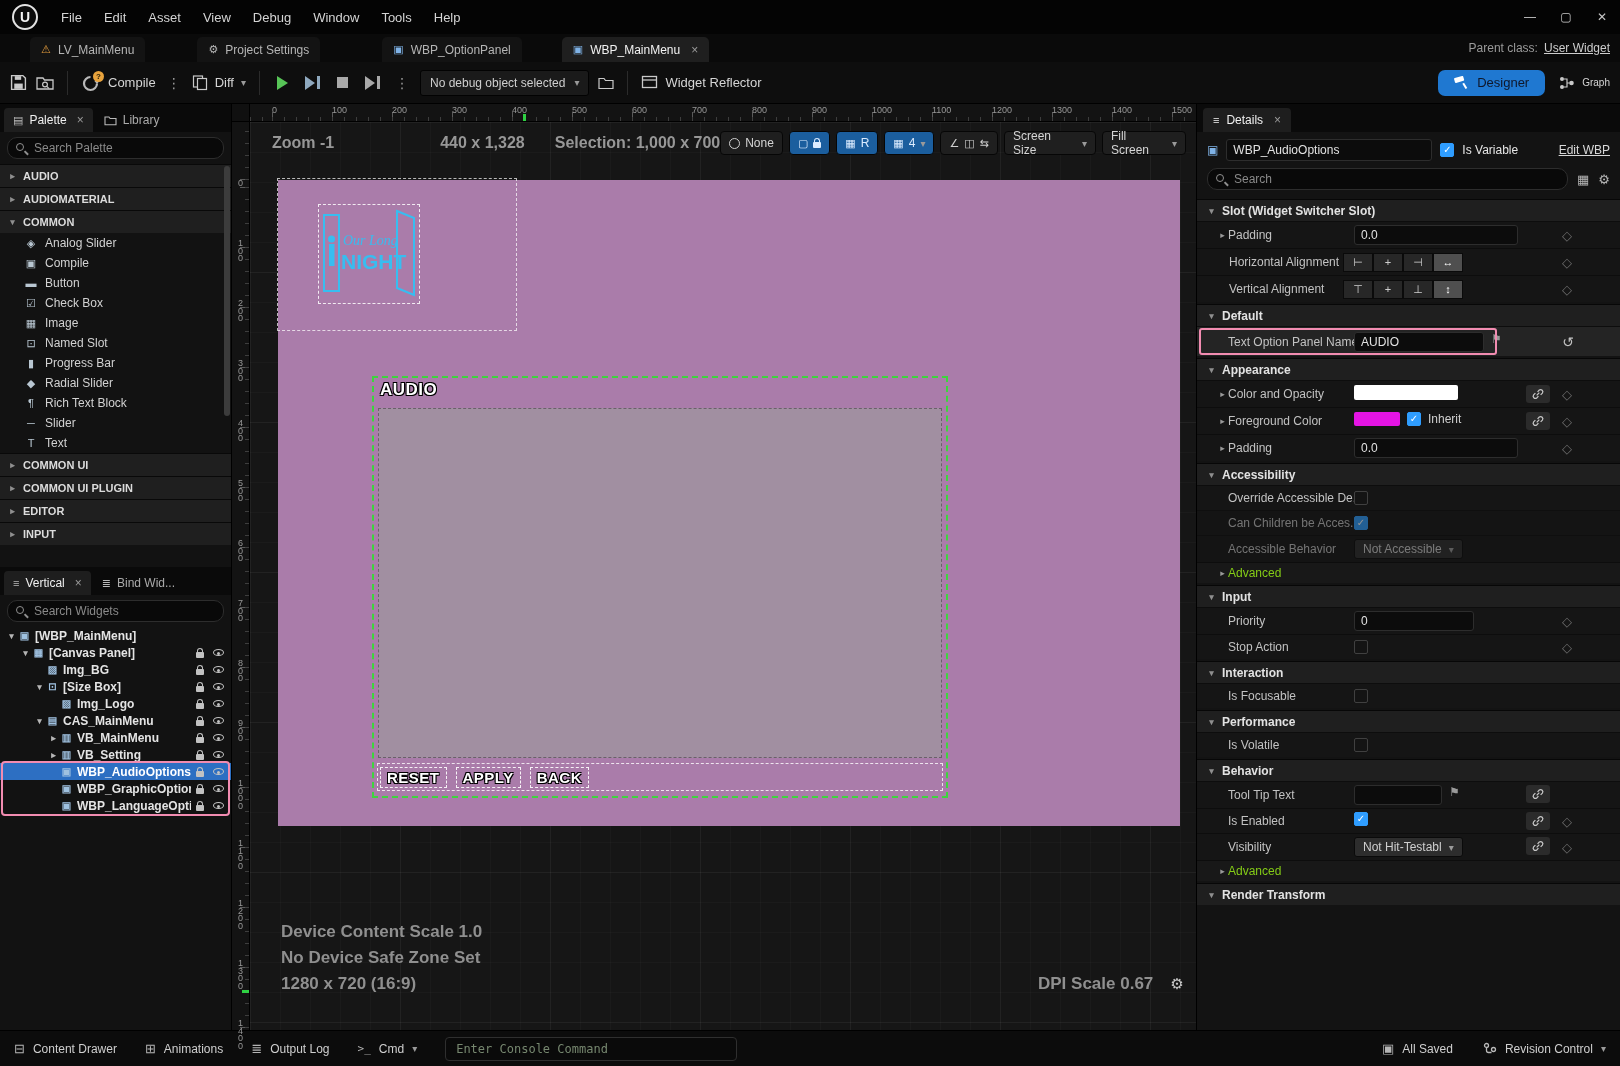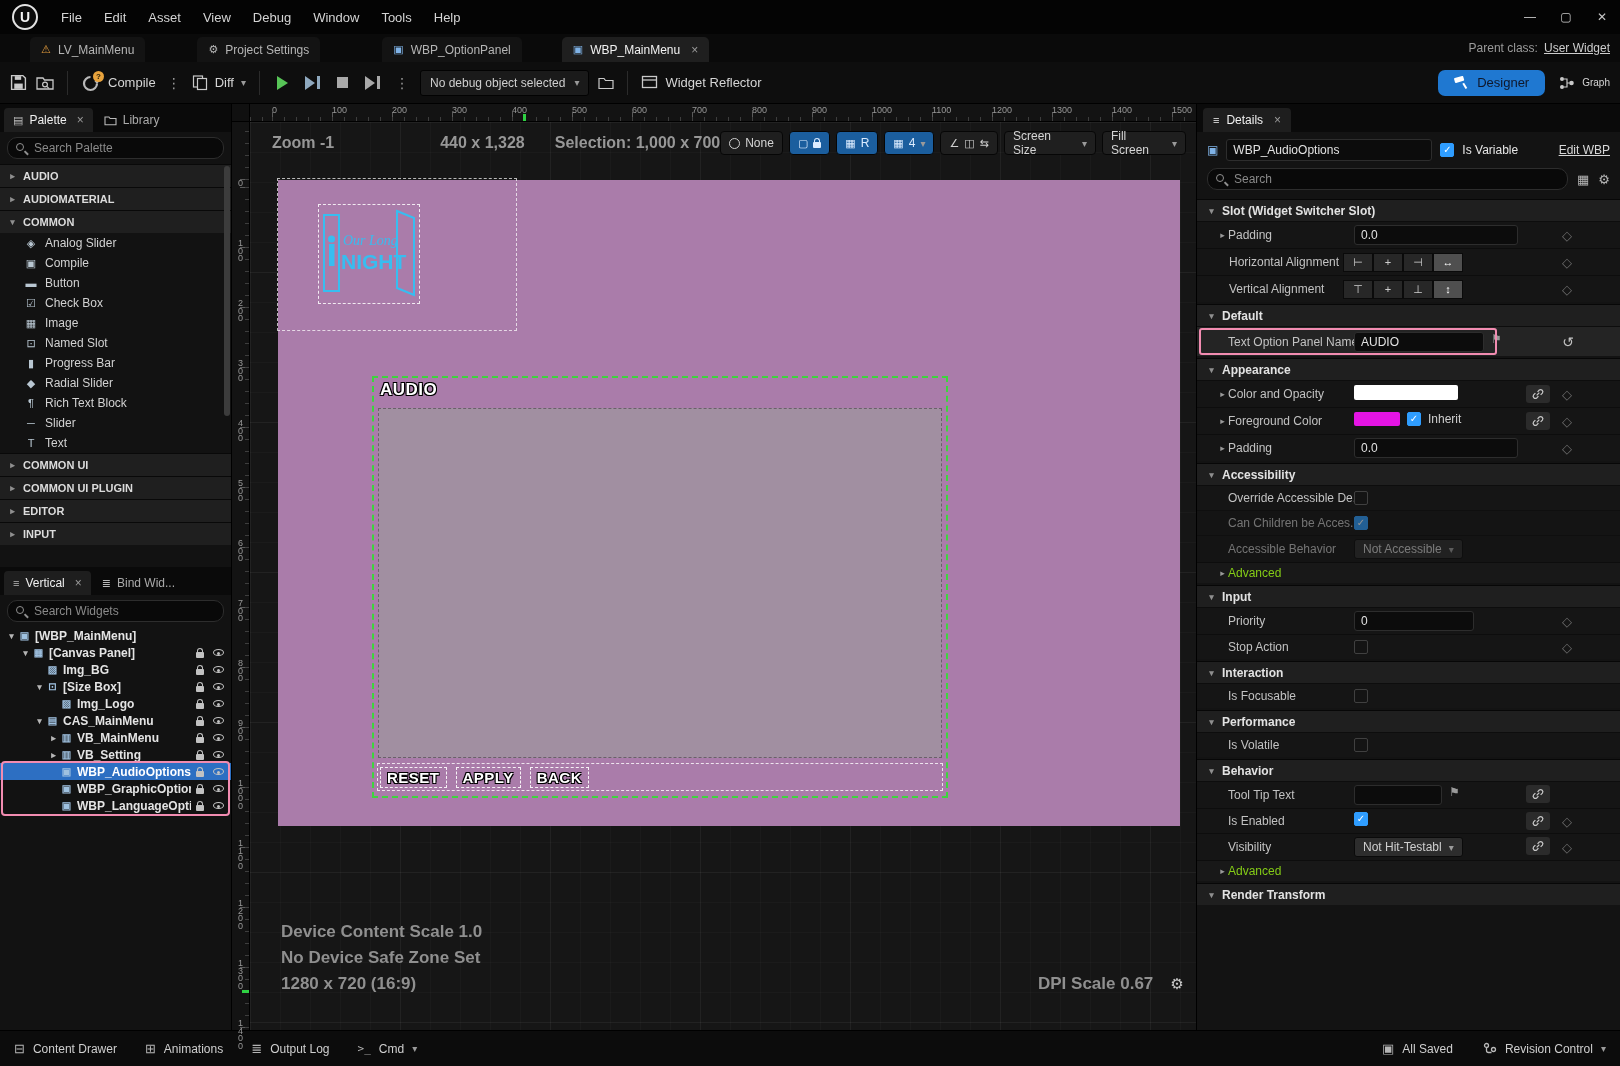--- a/index.html
+++ b/index.html
@@ -931,20 +931,21 @@
       </div>
     <div class="sitem">
         <span class="sico">≣</span>
         <span>Output Log</span>
       </div>
     <div class="sitem">
         <span class="cmdico">&gt;_</span>
         <span>Cmd</span>
         <span class="chev">▾</span>
       </div>
+    <input class="console" placeholder="Enter Console Command" style="">
     <div class="srt">
       <div class="sitem">
           <span class="sico">▣</span>
           <span>All Saved</span>
         </div>
       <div class="sitem">
         <svg width="14" height="14" viewBox="0 0 14 14">
             <circle cx="3.5" cy="3.5" r="2" fill="none" stroke="#b9b9b9" stroke-width="1.3"></circle>
             <circle cx="10.5" cy="7.5" r="2" fill="none" stroke="#b9b9b9" stroke-width="1.3"></circle>
             <path d="M3.5 5.5v3a2 2 0 002 2h3" fill="none" stroke="#b9b9b9" stroke-width="1.3"></path>

